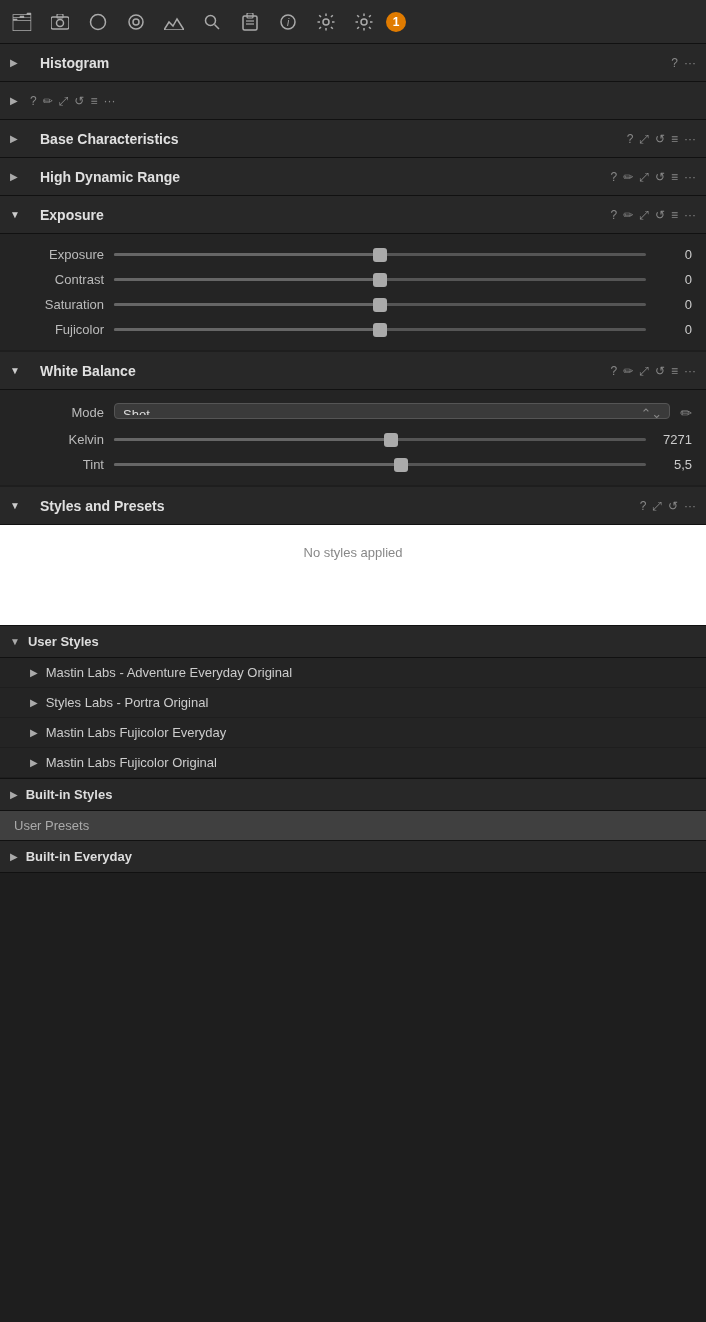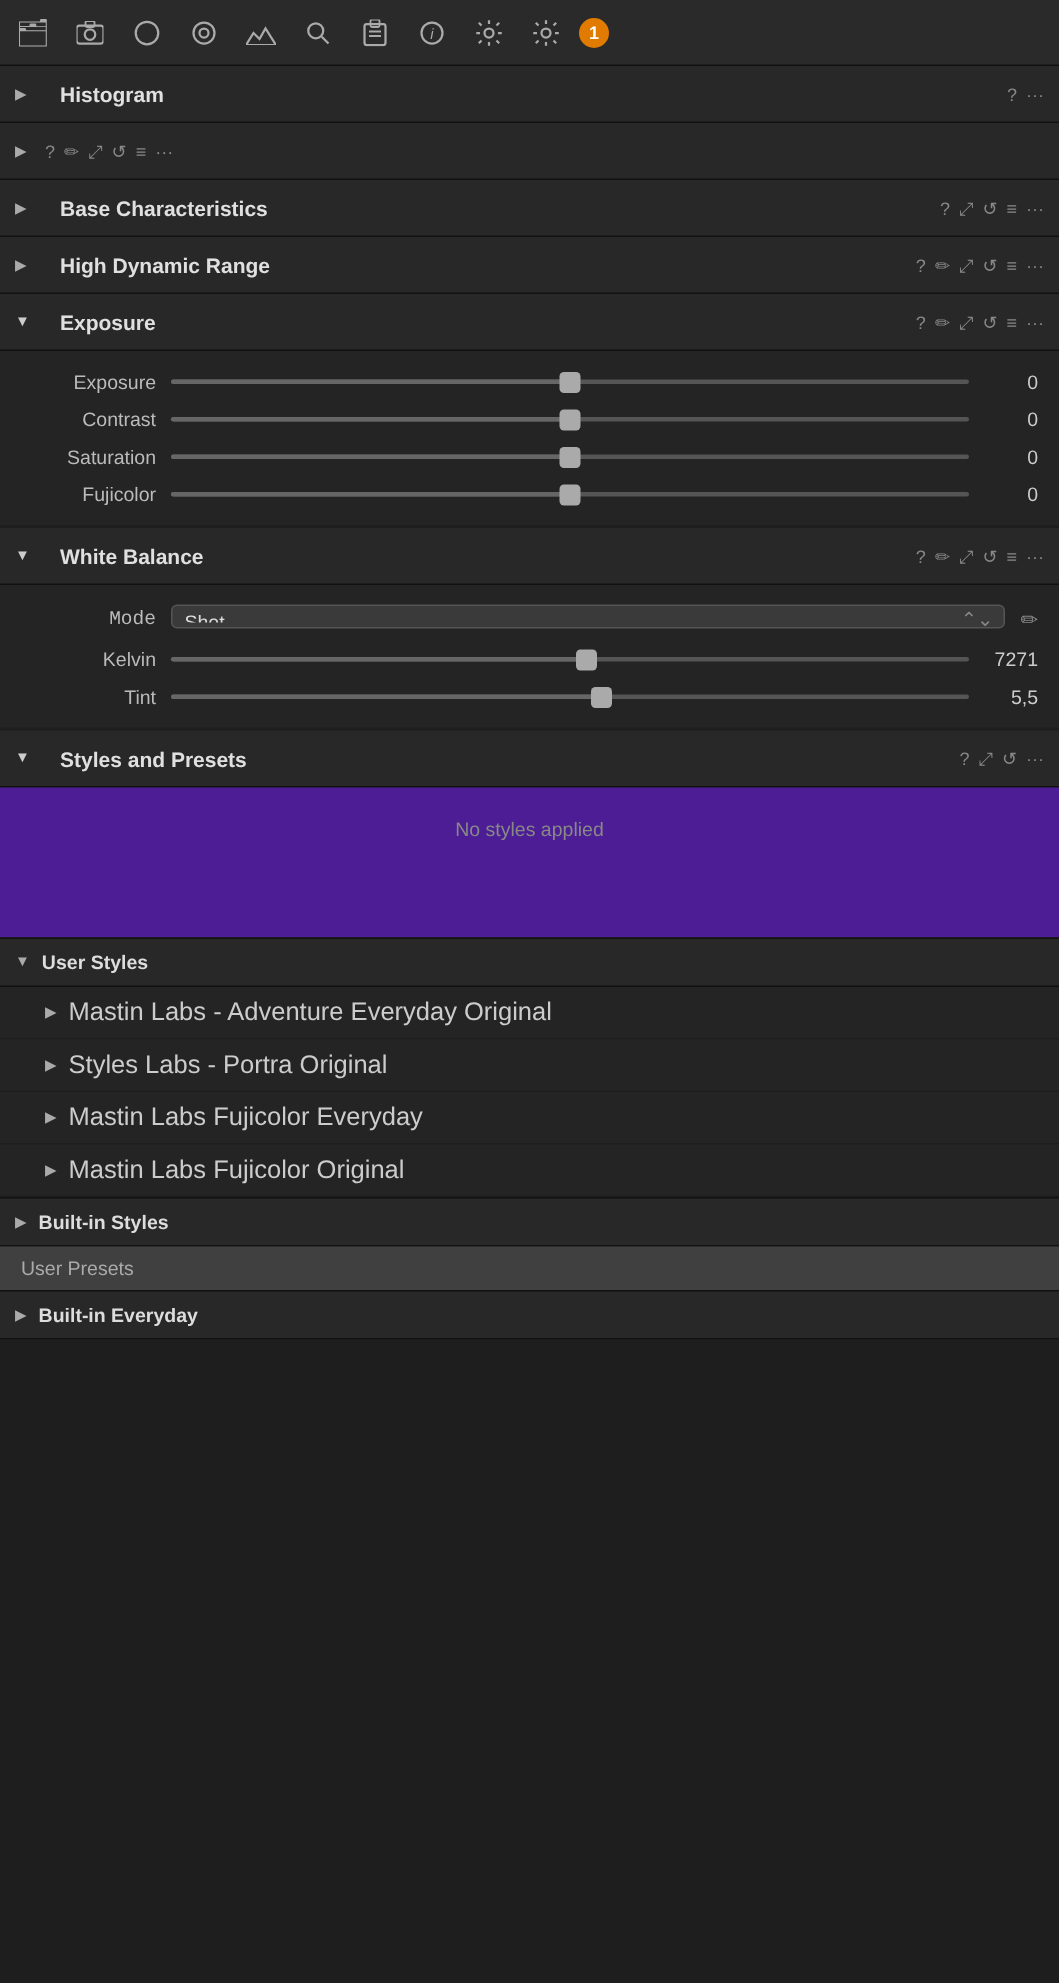--- a/index.html
+++ b/index.html
@@ -139,21 +139,20 @@
       align-items: center;
       padding: 5px 14px;
       gap: 10px;
     }
     .mode-label {
       width: 90px;
       text-align: right;
       color: #bbb;
       font-size: 13px;
       flex-shrink: 0;
-      font-family: Liberation Mono, monospace;
     }
     .mode-select-wrapper {
       flex: 1;
       position: relative;
     }
     .mode-select-wrapper select {
       width: 100%;
       background: #3a3a3a;
       border: 1px solid #555;
       border-radius: 4px;
@@ -174,21 +173,21 @@
       pointer-events: none;
     }
     .pencil-icon {
       color: #888;
       cursor: pointer;
       font-size: 14px;
     }
 
     
     .styles-content {
-      background: #4c1d95;
+      background: #ffffff;
       padding: 20px 14px;
       text-align: center;
     }
     .no-styles {
       color: #888;
       font-size: 13px;
     }
 
     
     .styles-section {
@@ -221,21 +220,21 @@
       cursor: pointer;
       border-bottom: 1px solid #1e1e1e;
     }
     .style-item .chevron {
       font-size: 10px;
       color: #aaa;
       margin-right: 8px;
     }
     .style-item-label {
       color: #ccc;
-      font-size: 17px;
+      font-size: 13px;
     }
 
     .presets-label {
       padding: 7px 14px;
       color: #aaa;
       font-size: 13px;
       background: #404040;
     }
   </style>
 </head>

